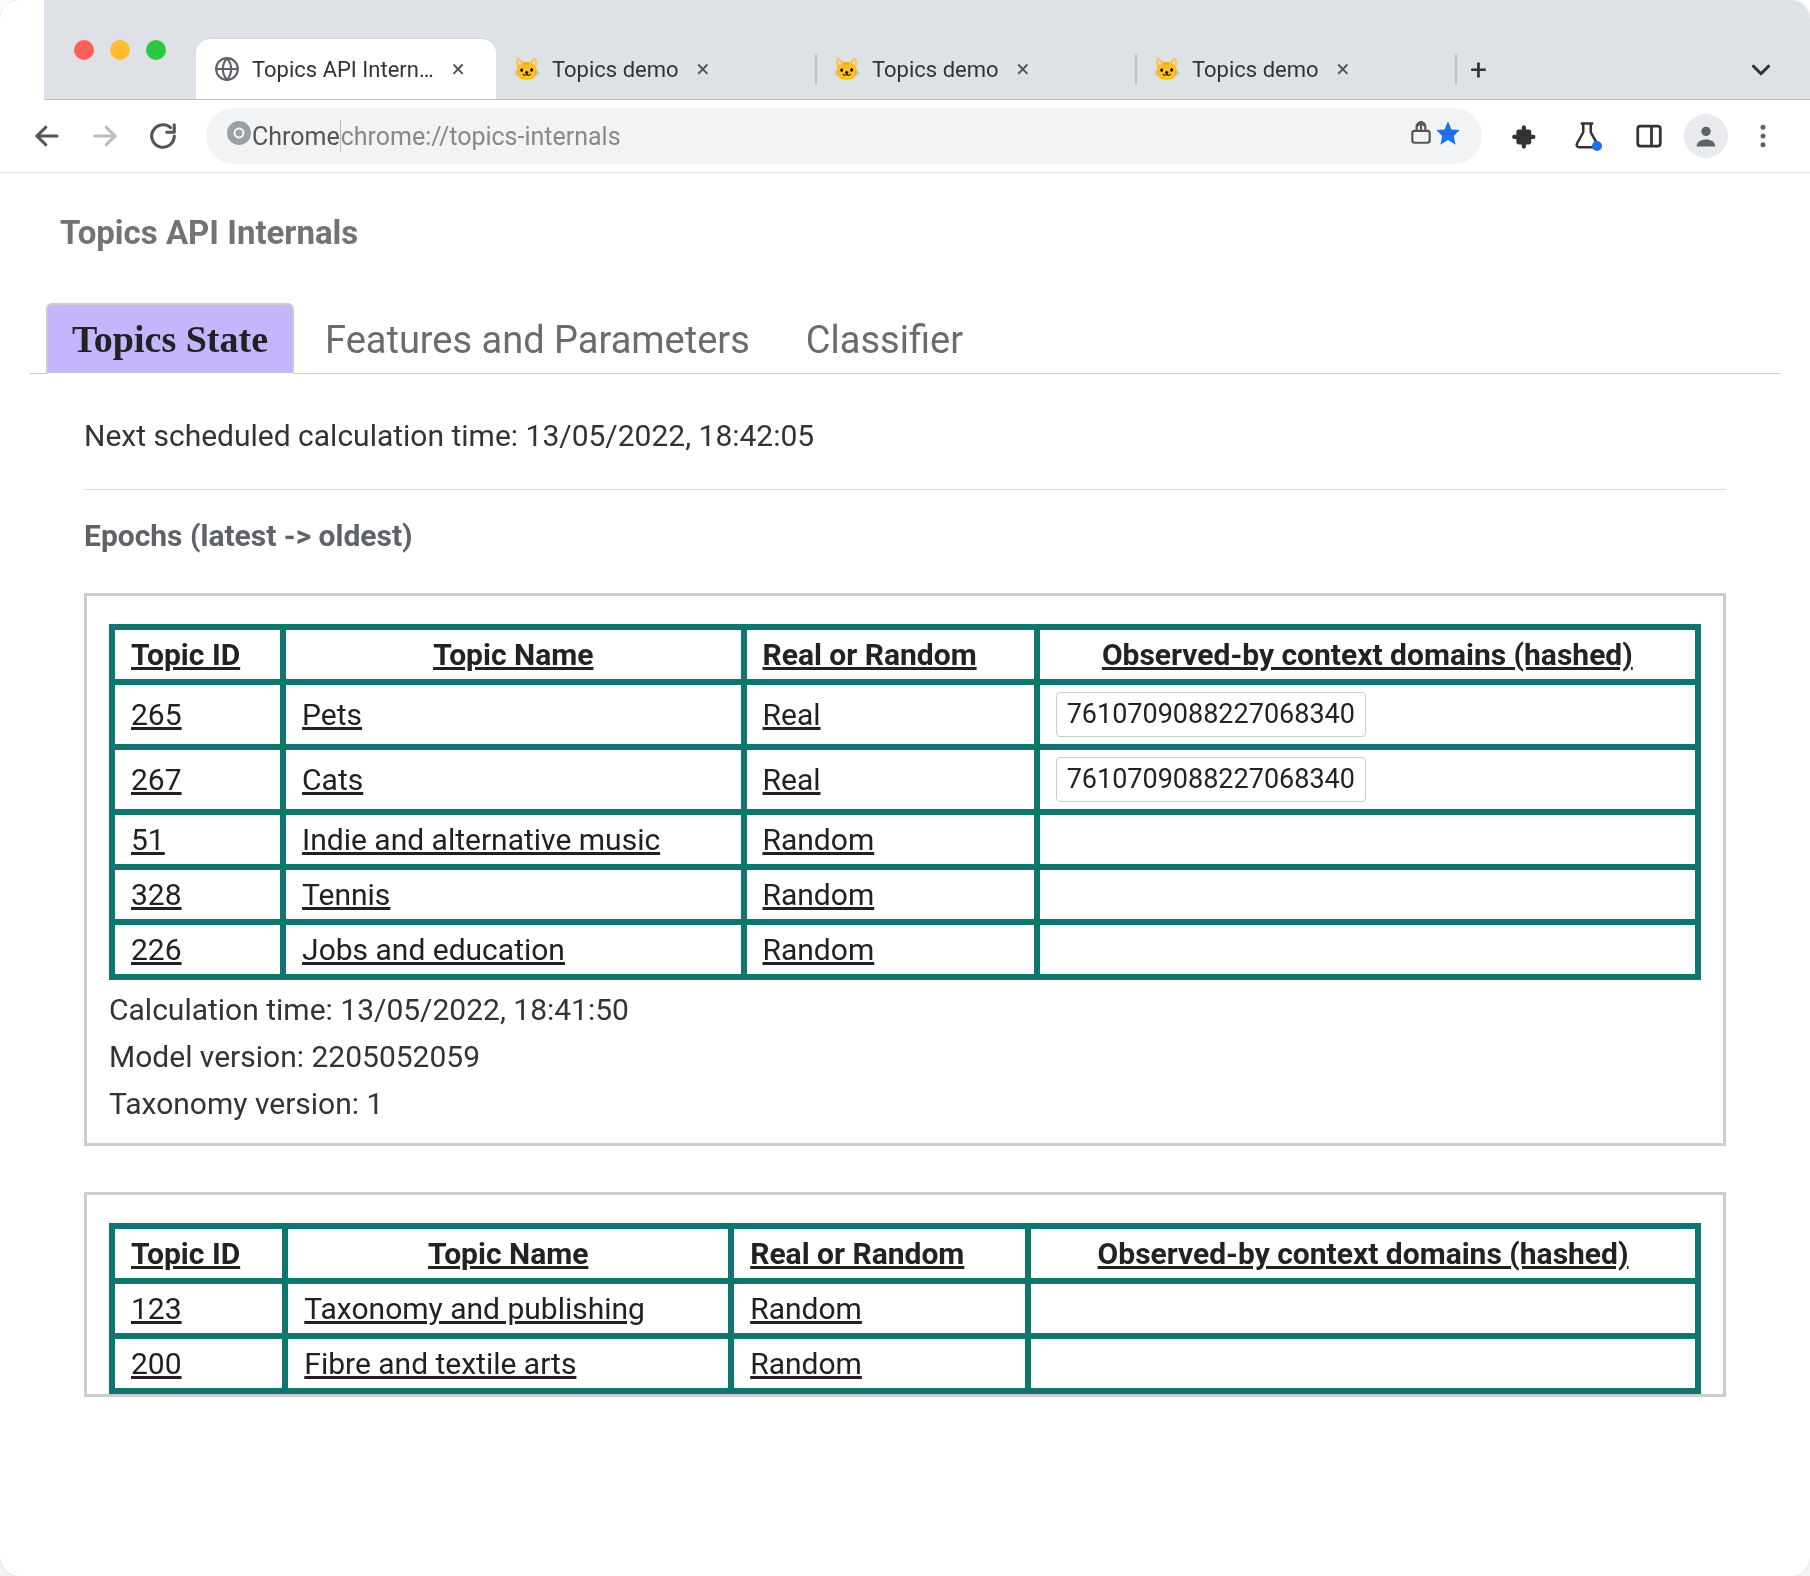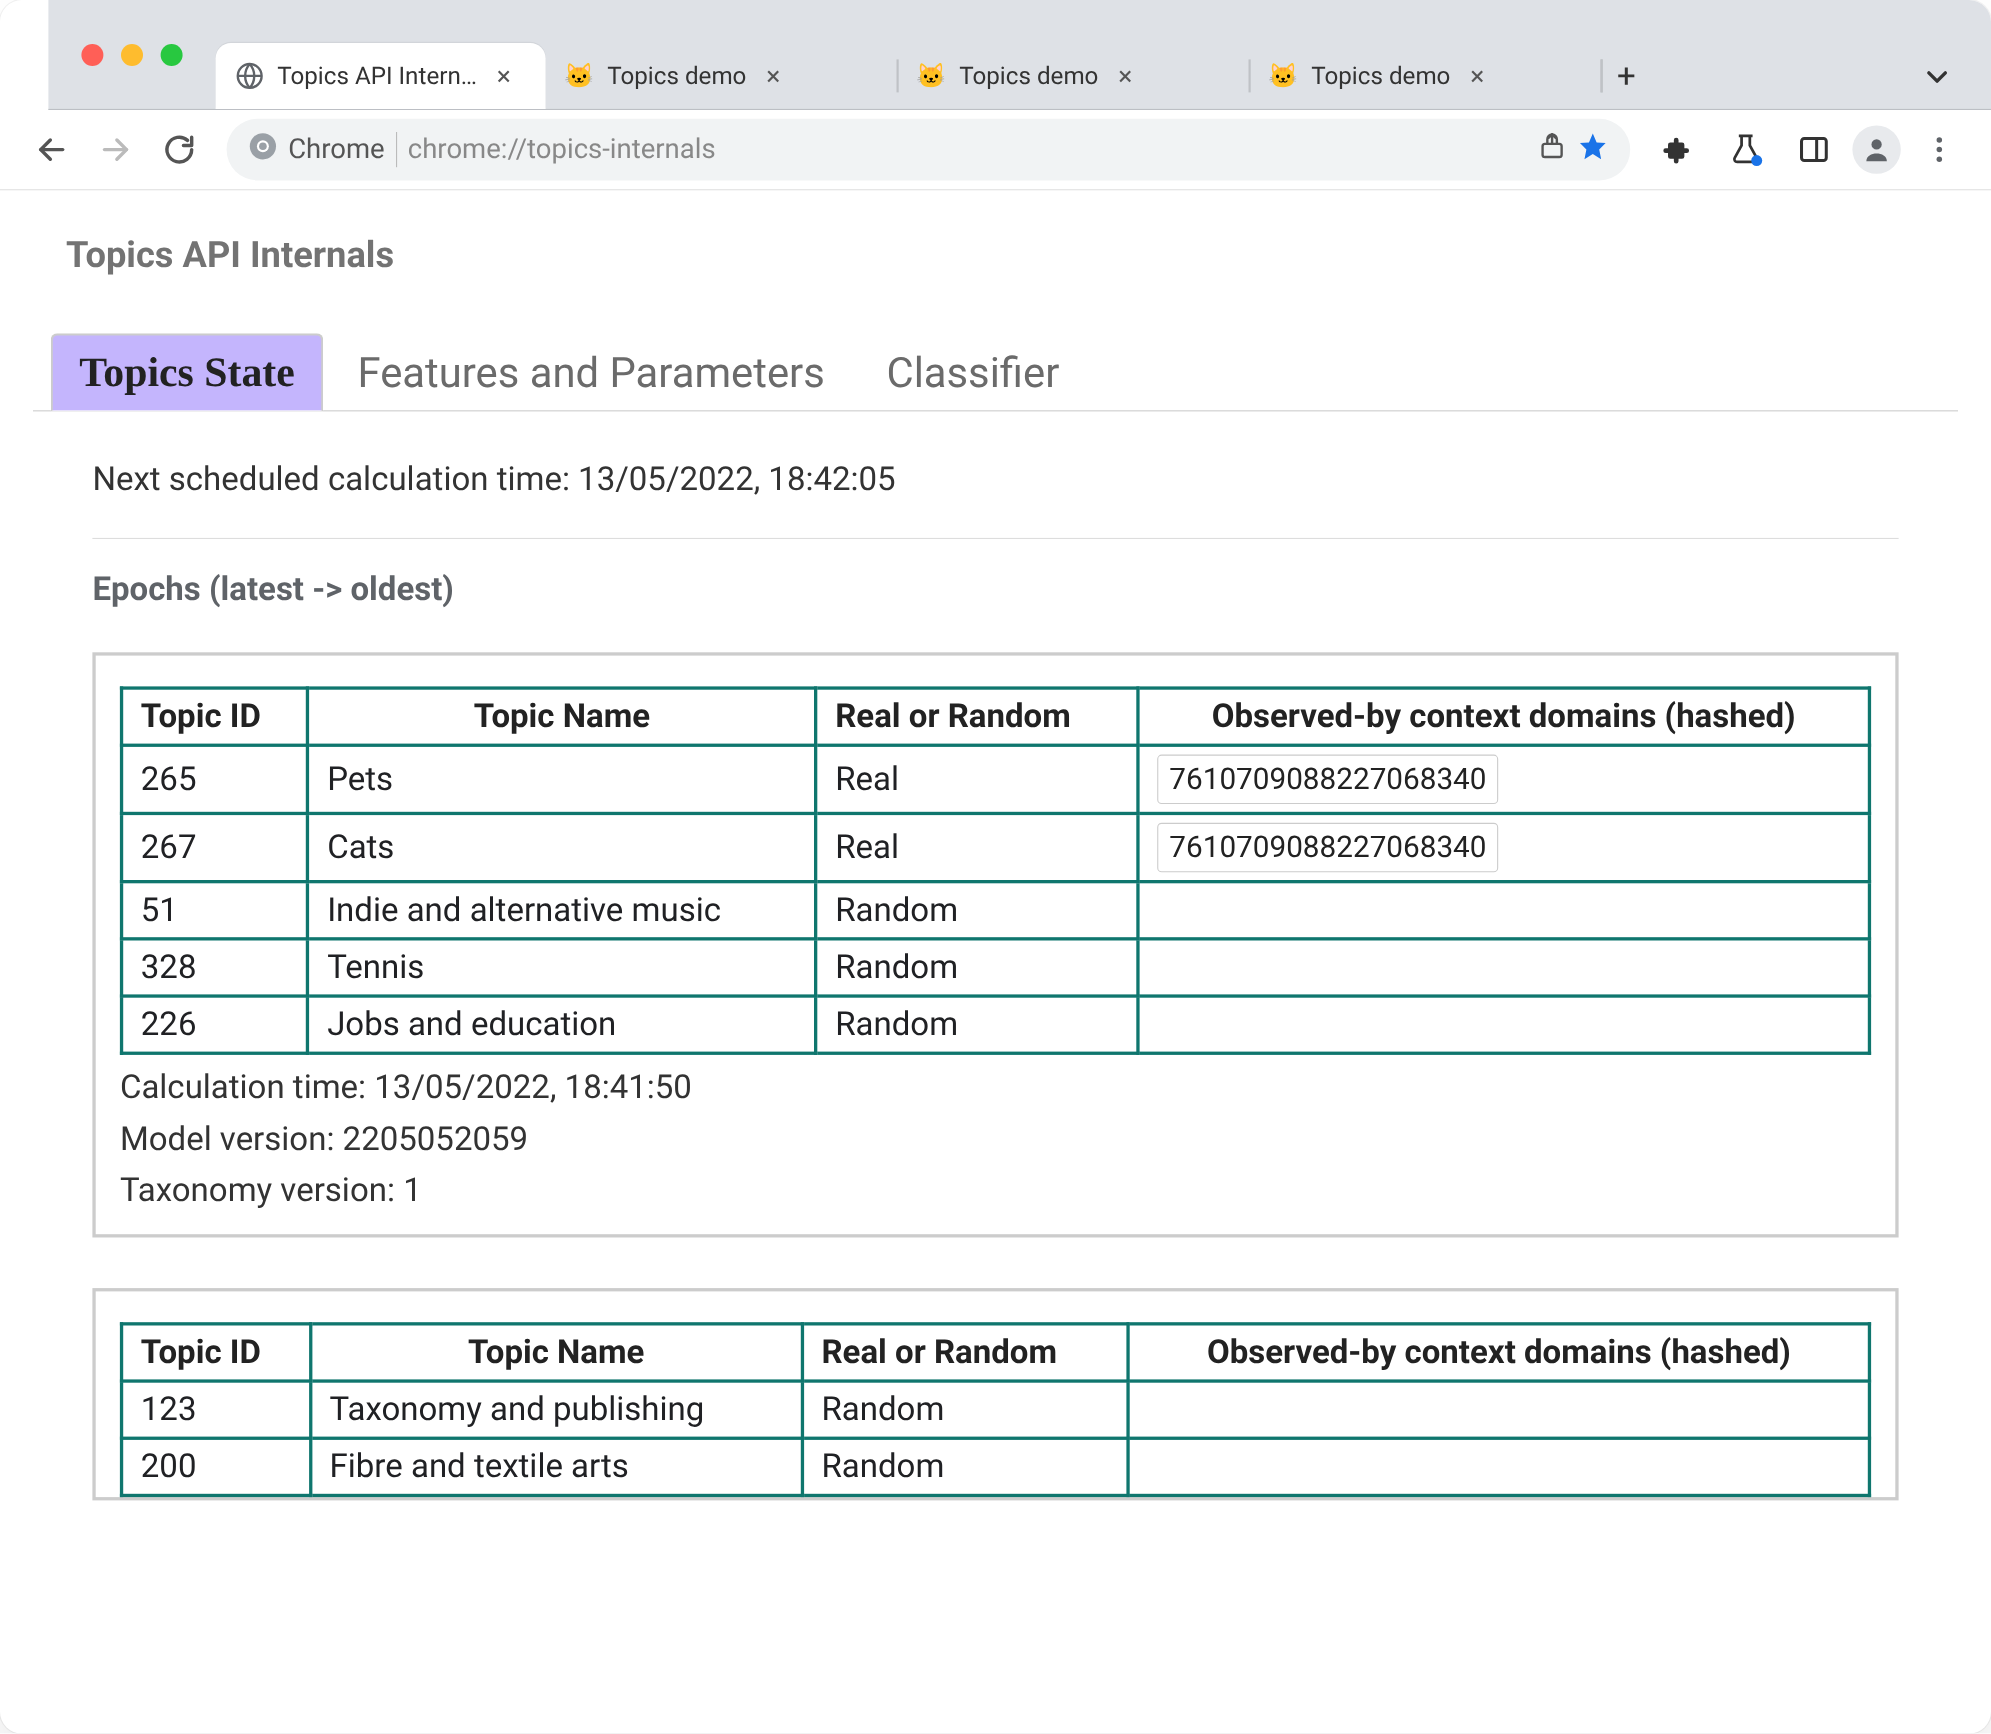--- a/index.html
+++ b/index.html
@@ -97,21 +97,21 @@
     .tool-btn { width: 54px; height: 54px; display: flex; align-items: center; justify-content: center; border-radius: 50%; color: #555; }
     .tool-btn svg { width: 30px; height: 30px; }
     .tool-btn.disabled { color: #bbb; }
     .omnibox {
       flex: 1;
       display: flex; align-items: center;
       height: 56px;
       border-radius: 28px;
       background: #f1f3f4;
       padding: 0 20px 0 20px;
-      gap: 10px;
+      gap: 0;
       font-size: 25px;
       color: #555;
       margin: 0 12px;
     }
     .omnibox .chrome-icon svg { width: 26px; height: 26px; }
     .omnibox .origin { color: #555; }
     .omnibox .sep { width: 1px; height: 32px; background: #bbb; }
     .omnibox .path { color: #888; }
     .toolbar-right { display: flex; align-items: center; gap: 8px; }
     .avatar { width: 44px; height: 44px; border-radius: 50%; background: #e8eaed; display: flex; align-items: center; justify-content: center; }
@@ -169,23 +169,24 @@
       border: 3px solid #ccc;
       padding: 28px 22px 22px 22px;
       margin-bottom: 46px;
     }
     table.topics {
       width: 100%;
       border-collapse: collapse;
       font-size: 30px;
     }
     table.topics th, table.topics td {
-      border: 3px solid #0f766e;
+      border: 6px solid #0f766e;
       padding: 7px 16px;
       text-align: left;
+      text-decoration: underline;
     }
     table.topics th.ctr, table.topics td.ctr { text-align: center; }
     table.topics th { font-weight: 700; color: #222; }
     .hash-badge {
       display: inline-block;
       border: 1px solid #ccc;
       border-radius: 4px;
       padding: 0 10px;
       font-size: 27px;
       font-family: inherit;

